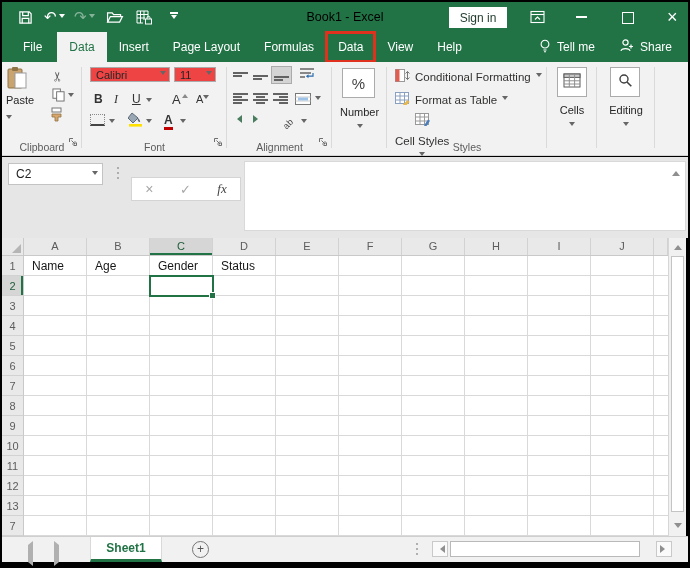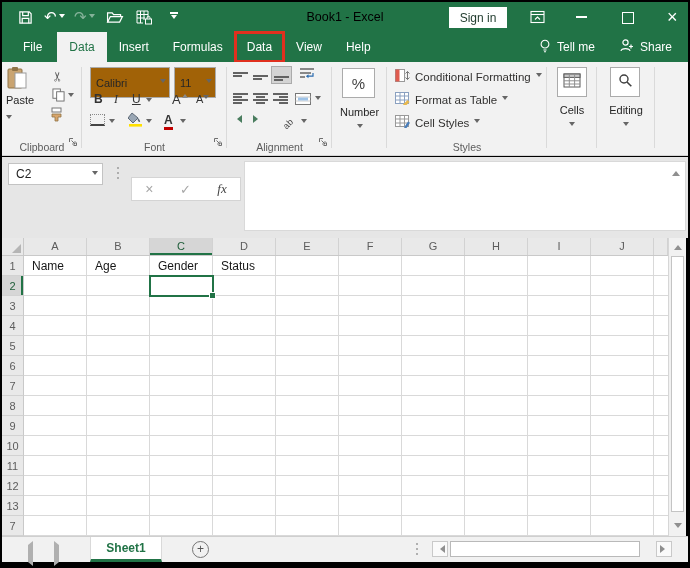--- a/index.html
+++ b/index.html
@@ -30,21 +30,21 @@
   .tab-extra{display:flex;align-items:center;gap:6px;color:#fff;font-size:12px;padding:0 12px;}
   .spacer{flex:1;}
 
   
   .ribbon{position:absolute;left:2px;top:62px;width:686px;height:94px;background:#f2f2f2;border-bottom:1px solid #d5d5d5;box-sizing:border-box;}
   .group{position:absolute;top:0;height:93px;}
   .group::after{content:"";position:absolute;right:0;top:5px;bottom:7px;width:1px;background:#dadada;}
   .grp-label{position:absolute;bottom:2px;left:0;right:0;text-align:center;font-size:10.5px;color:#5c5c5c;}
   .launcher{position:absolute;right:4px;bottom:4px;}
   .btn-txt{font-size:11px;color:#262626;}
-  .combo{position:absolute;height:31px;background:#a16207;border:1px solid #ababab;box-sizing:border-box;font-size:11px;color:#262626;display:flex;align-items:center;padding-left:5px;}
+  .combo{position:absolute;height:15px;background:#ef4444;border:1px solid #ababab;box-sizing:border-box;font-size:11px;color:#262626;display:flex;align-items:center;padding-left:5px;}
   .combo .car{margin-left:auto;margin-right:3px;}
   .whitebtn{position:absolute;background:#fff;border:1px solid #ababab;box-sizing:border-box;display:flex;align-items:center;justify-content:center;}
 
   
   .ln{display:inline-block;width:15px;height:12px;background-repeat:no-repeat;
       background-image:linear-gradient(#636363,#636363),linear-gradient(#636363,#636363),linear-gradient(#636363,#636363),linear-gradient(#636363,#636363);}
   .al-top{background-size:15px 2px,9px 2px,0 0,0 0;background-position:0 1px,0 4px,0 0,0 0;}
   .al-mid{background-size:15px 2px,9px 2px,0 0,0 0;background-position:0 4px,0 7px,0 0,0 0;}
   .al-bot{background-size:15px 2px,9px 2px,0 0,0 0;background-position:0 7px,0 10px,0 0,0 0;}
   .ha-left{background-size:15px 2px,9px 2px,15px 2px,9px 2px;background-position:0 0,0 3px,0 6px,0 9px;}
@@ -168,20 +168,21 @@
         <span class="win-max-box"></span>
       </span>
     <span class="qat-ic win-close g-x" style="left:665px;top:0;"></span>
   </div>
 
   <div class="tabstrip">
     <div class="gen">
         <div class="tab file">File</div>
         <div class="tab active">Data</div>
         <div class="tab">Insert</div>
+        <div class="tab">Page Layout</div>
         <div class="tab">Formulas</div>
         <div class="tab highlighted">Data</div>
         <div class="tab">View</div>
         <div class="tab">Help</div>
       </div>
     <div class="spacer"></div>
     <div class="tab-extra">
       <span>
         <svg width="12" height="16" viewBox="0 0 13 16">
             <circle cx="6.5" cy="6" r="4.2" fill="none" stroke="#fff" stroke-width="1.2"></circle>
@@ -335,21 +336,21 @@
         <span>
           <svg width="15" height="13" viewBox="0 0 15 13">
               <rect x="0.5" y="0.5" width="13" height="11" fill="#fff" stroke="#8aa0c0"></rect>
               <path d="M.5 4h13M.5 8h13M5 .5v11M9.5 .5v11" stroke="#8aa0c0"></path>
               <path d="M8 12.5l4.5-4.5 2 2-4.5 4.5z" fill="#e8b84d"></path>
             </svg>
         </span>
         <span class="lbl">Format as Table</span>
         <span class="car"></span>
       </div>
-      <div class="style-row" style="top:50px;">
+      <div class="style-row" style="top:50px;flex-direction:column;">
         <span>
           <svg width="15" height="13" viewBox="0 0 15 13">
               <rect x="0.5" y="0.5" width="13" height="11" fill="#fff" stroke="#999"></rect>
               <path d="M.5 4h13M.5 8h13M5 .5v11M9.5 .5v11" stroke="#999"></path>
               <path d="M9 12.5l4-6 2 1.3-4 6z" fill="#4a7ebb"></path>
             </svg>
         </span>
         <span class="lbl">Cell Styles</span>
         <span class="car"></span>
       </div>

